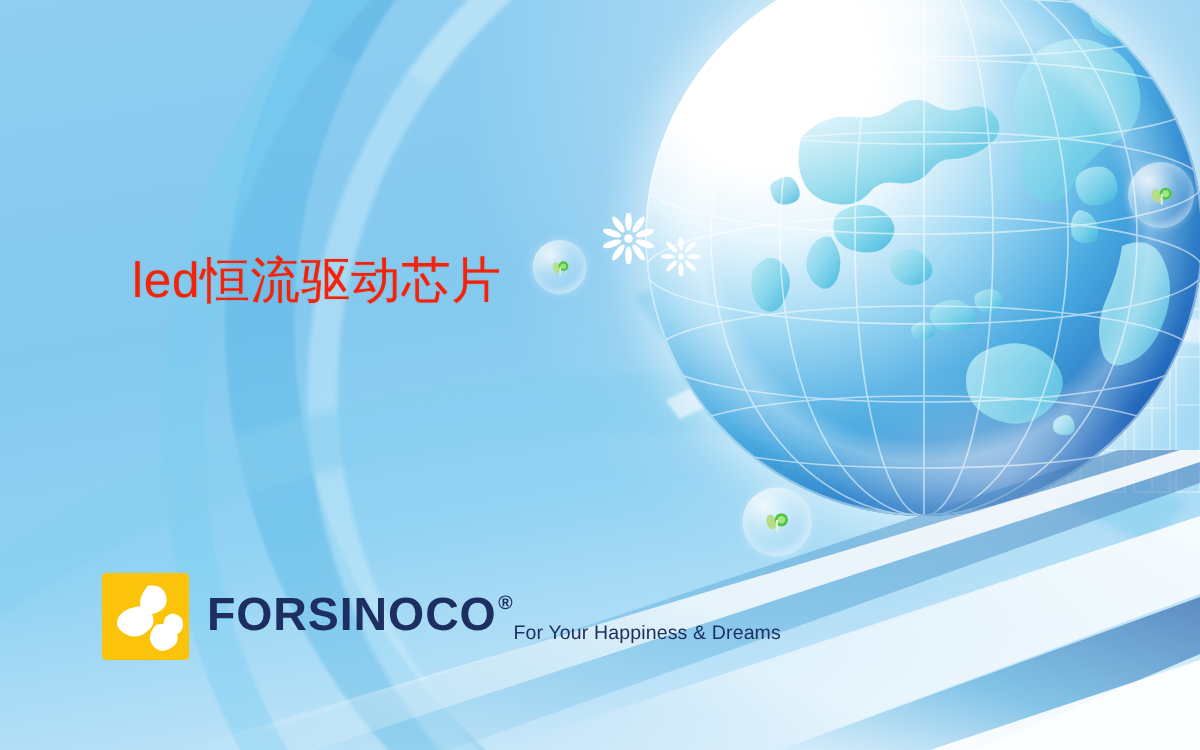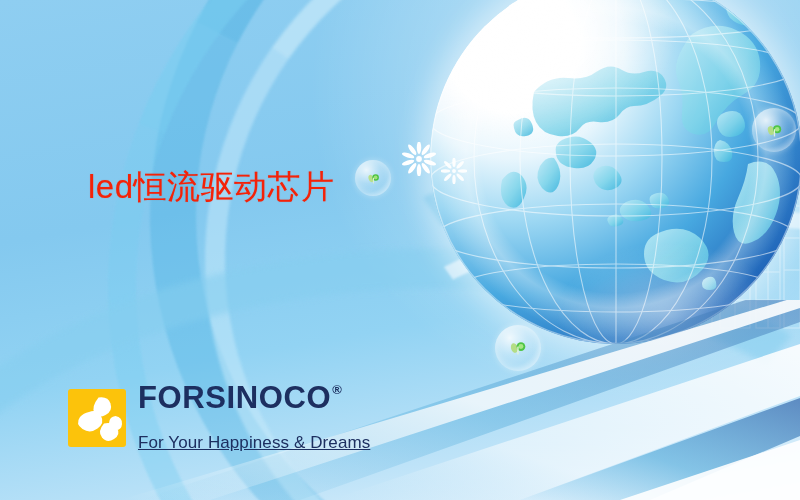--- a/index.html
+++ b/index.html
@@ -160,45 +160,44 @@
   #logo-mark {
     width: 58px; height: 58px;
     background: #fcc30b;
     border-radius: 3px;
     flex: 0 0 auto;
     position: relative;
   }
   #logo-text-block {
     margin-left: 12px;
     display: flex;
-    flex-direction: column;
+    flex-direction: row;
   }
   #logo-wordmark {
     color: #1d2f60;
     font-size: 31px;
     font-weight: bold;
     letter-spacing: 0.6px;
     line-height: 1.0;
     font-family: "Liberation Sans", sans-serif;
     display: flex;
     align-items: flex-start;
   }
   #logo-registered {
     font-size: 13px;
     font-weight: bold;
     margin-left: 1px;
     margin-top: 1px;
   }
   #logo-tagline {
     color: #1d2f60;
-    font-size: 17px;
+    font-size: 13px;
     letter-spacing: 0.1px;
     margin-top: 20px;
     font-family: "Liberation Sans", sans-serif;
-    text-decoration: underline;
   }
 </style>
 </head>
 <body>
 
 <div id="banner">
 
   <div id="bg-base" class="bg-layer"></div>
 
   <div class="swirl bg-layer" id="swirl-1"></div>

